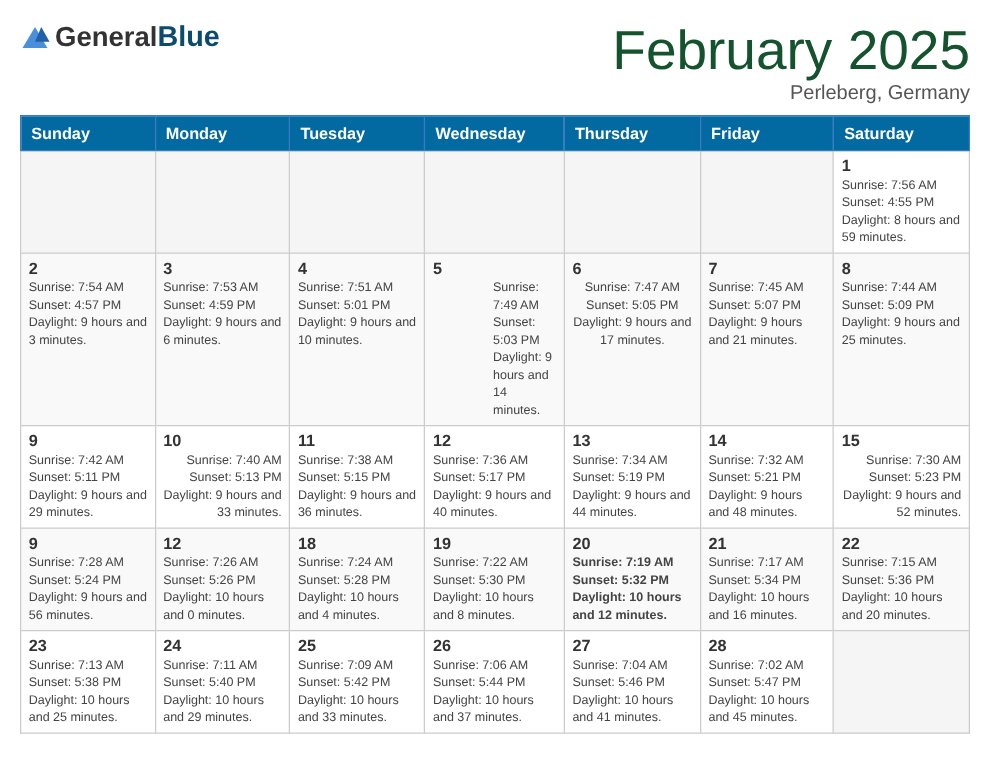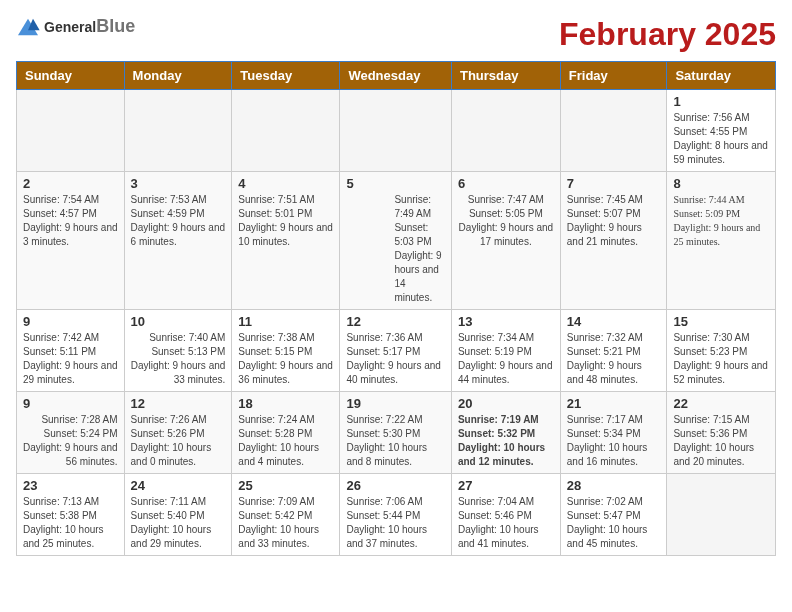--- a/index.html
+++ b/index.html
@@ -15,52 +15,52 @@
       justify-content: space-between;
       align-items: flex-start;
       margin-bottom: 8px;
     }
     .logo {
       display: flex;
       align-items: center;
       gap: 4px;
     }
     .logo-text-general {
-      font-size: 14px;
+      font-size: 22px;
       font-weight: bold;
       color: #333;
     }
     .logo-text-blue {
-      font-size: 18px;
+      font-size: 23px;
       font-weight: bold;
-      color: #737373;
+      color: #0c4a6e;
     }
     .logo-icon {
       width: 24px;
       height: 20px;
     }
     .title-area {
       text-align: right;
     }
     .month-title {
-      font-size: 32px;
-      font-weight: bold;
-      color: #b91c1c;
+      font-size: 44px;
+      font-weight: normal;
+      color: #14532d;
     }
     .location-title {
       font-size: 16px;
       color: #555;
     }
     .calendar {
       width: 100%;
       border-collapse: collapse;
       border: 1px solid #ccc;
     }
     .calendar th {
-      background-color: #a16207;
+      background-color: #0369a1;
       color: #fff;
       font-size: 13px;
       font-weight: bold;
       padding: 6px 8px;
       text-align: left;
       border: 1px solid #3a7bc8;
     }
     .calendar td {
       vertical-align: top;
       border: 1px solid #ccc;
@@ -100,20 +100,21 @@
     <svg class="logo-icon" viewBox="0 0 28 24" xmlns="http://www.w3.org/2000/svg">
       <polygon points="14,2 26,22 2,22" fill="#4a90d9"></polygon>
       <polygon points="20,2 28,16 14,16" fill="#2060a8"></polygon>
     </svg>
     <div>
       <span class="logo-text-general">General</span><span class="logo-text-blue">Blue</span>
     </div>
   </div>
   <div class="title-area">
     <div class="month-title">February 2025</div>
+    <div class="location-title">Perleberg, Germany</div>
   </div>
 </div>
 
 <table class="calendar">
   <thead>
     <tr>
     <th>Sunday</th>
         <th>Monday</th>
         <th>Tuesday</th>
         <th>Wednesday</th>
@@ -169,21 +170,21 @@
 Daylight: 9 hours and 17 minutes.</div>
         </td>
         <td>
           <span class="day-number">7</span>
           <div class="day-info" style="white-space: pre-line;">Sunrise: 7:45 AM
 Sunset: 5:07 PM
 Daylight: 9 hours and 21 minutes.</div>
         </td>
         <td>
           <span class="day-number">8</span>
-          <div class="day-info" style="white-space: pre-line; font-family: Liberation Serif, serif;">Sunrise: 7:44 AM
+          <div class="day-info" style="white-space: pre-line;">Sunrise: 7:44 AM
 Sunset: 5:09 PM
 Daylight: 9 hours and 25 minutes.</div>
         </td>
       </tr>
       <tr class="week-row">
         <td>
           <span class="day-number">9</span>
           <div class="day-info" style="white-space: pre-line;">Sunrise: 7:42 AM
 Sunset: 5:11 PM
 Daylight: 9 hours and 29 minutes.</div>
@@ -213,29 +214,29 @@
 Daylight: 9 hours and 44 minutes.</div>
         </td>
         <td>
           <span class="day-number">14</span>
           <div class="day-info" style="white-space: pre-line;">Sunrise: 7:32 AM
 Sunset: 5:21 PM
 Daylight: 9 hours and 48 minutes.</div>
         </td>
         <td>
           <span class="day-number">15</span>
-          <div class="day-info" style="white-space: pre-line;">Sunrise: 7:30 AM
+          <div class="day-info" style="white-space: pre-line; text-align: right;">Sunrise: 7:30 AM
 Sunset: 5:23 PM
 Daylight: 9 hours and 52 minutes.</div>
         </td>
       </tr>
       <tr class="week-row">
         <td>
           <span class="day-number">9</span>
-          <div class="day-info" style="white-space: pre-line; text-align: right;">Sunrise: 7:28 AM
+          <div class="day-info" style="white-space: pre-line;">Sunrise: 7:28 AM
 Sunset: 5:24 PM
 Daylight: 9 hours and 56 minutes.</div>
         </td>
         <td>
           <span class="day-number">12</span>
           <div class="day-info" style="white-space: pre-line;">Sunrise: 7:26 AM
 Sunset: 5:26 PM
 Daylight: 10 hours and 0 minutes.</div>
         </td>
         <td>

